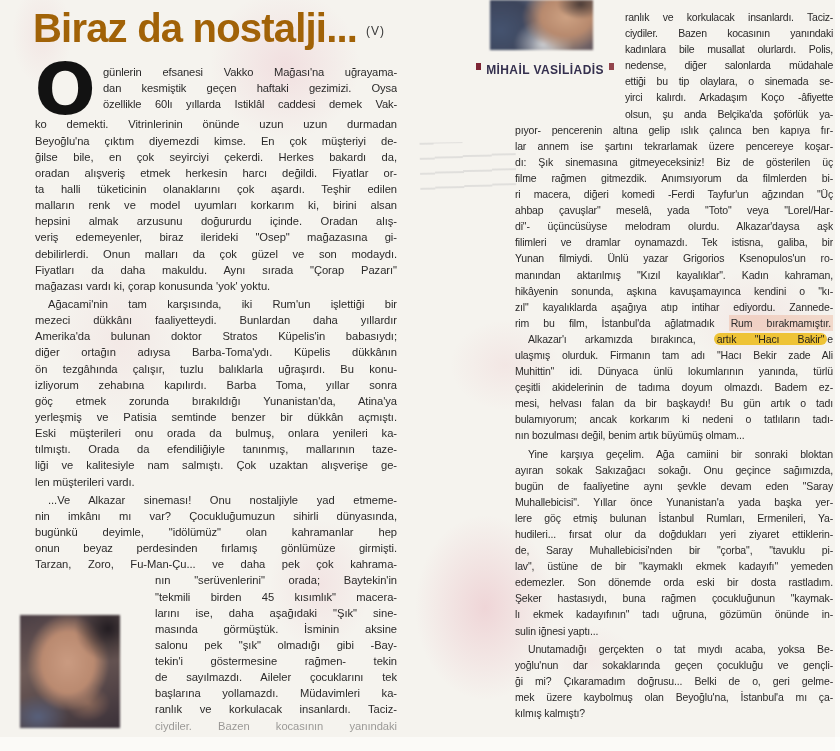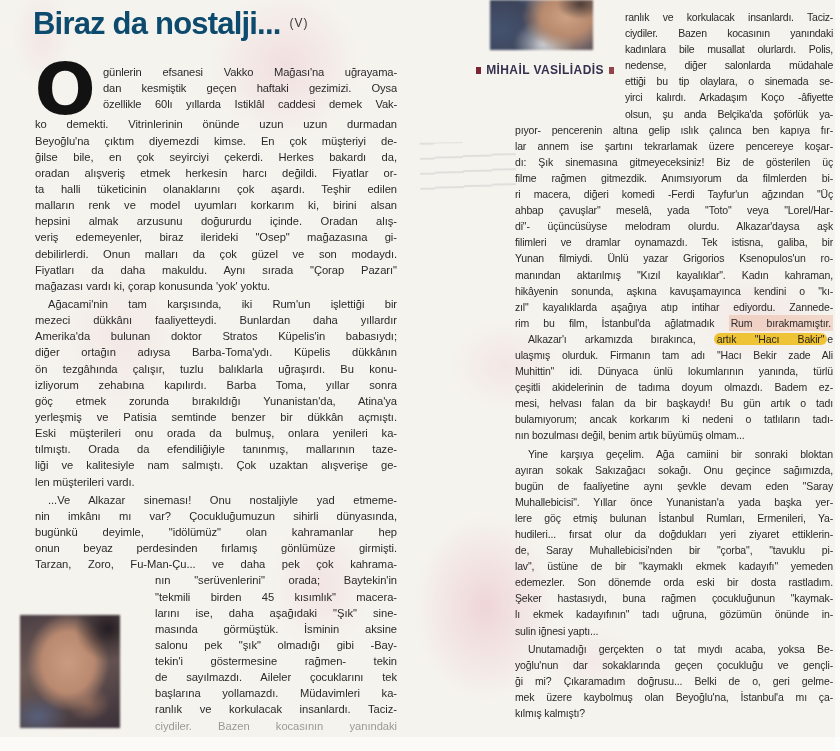--- a/index.html
+++ b/index.html
@@ -5,21 +5,21 @@
   html,body{margin:0;padding:0;}
   body{
     width:840px;height:751px;overflow:hidden;position:relative;
     background:#f5f3ee;
     font-family:"Liberation Sans","DejaVu Sans",sans-serif;
     color:#2b2a2a;
   }
   .page{position:absolute;inset:0;}
   
   .title-wrap{position:absolute;left:33px;top:6px;white-space:nowrap;}
-  .title{font-size:31px;font-weight:700;letter-spacing:-0.8px;color:#0c4a6e;}
+  .title{font-size:40px;font-weight:700;letter-spacing:-0.8px;color:#a16207;}
   .title-part{font-size:12px;font-weight:400;color:#3a3a3a;margin-left:9px;vertical-align:7px;letter-spacing:1px;}
   
   .col{position:absolute;text-align:justify;margin-top:6px;}
   .col-left{left:35px;top:58px;width:362px;font-size:11.2px;line-height:16.15px;letter-spacing:-0.05px;}
   .col-right{left:515px;top:3px;width:318px;font-size:10.5px;line-height:16.1px;letter-spacing:-0.15px;}
   .ln{height:16.15px;overflow:hidden;text-align:justify;text-align-last:justify;}
   .col-right .ln{height:16.1px;}
   .ln.ind{padding-left:13px;}
   .ln.end{text-align-last:left;}
   .dc-para{position:relative;}
@@ -31,21 +31,21 @@
   .dc-lines{margin-left:68px;letter-spacing:-0.15px;}
   .p1{margin-top:4px;}
   .p-gap{margin-top:2px;}
   .wrap-left{margin-left:120px;}
   .narrow-right{margin-left:110px;letter-spacing:-0.25px;}
   .faded{opacity:0.45;}
   
   .hl{background:#eec336;border-radius:7px;padding:0 3px;color:#2a2418;}
   .hl2{background:rgba(235,165,135,0.35);border-radius:6px;padding:14px 2px;}
   
-  .byline{position:absolute;left:472px;top:63px;width:146px;display:flex;align-items:center;justify-content:center;gap:5px;}
+  .byline{position:absolute;left:472px;top:63px;width:146px;display:flex;justify-content:center;gap:5px;}
   .byline .sq{width:5px;height:7px;background:#7d2434;flex:0 0 auto;}
   .byline .sq.r{background:#92444c;}
   .byline .name{font-size:12px;font-weight:700;letter-spacing:0.4px;color:#35304e;white-space:nowrap;}
   
   .photo{position:absolute;filter:blur(1px) saturate(1.05);}
   .photo-top{
     left:490px;top:0;width:103px;height:50px;
     background:
       radial-gradient(34px 22px at 88% 8%, #4a3c38 0%, rgba(74,60,56,0) 70%),
       radial-gradient(62px 46px at 74% 34%, #cba184 0%, #b68a70 40%, rgba(182,138,112,0) 72%),

